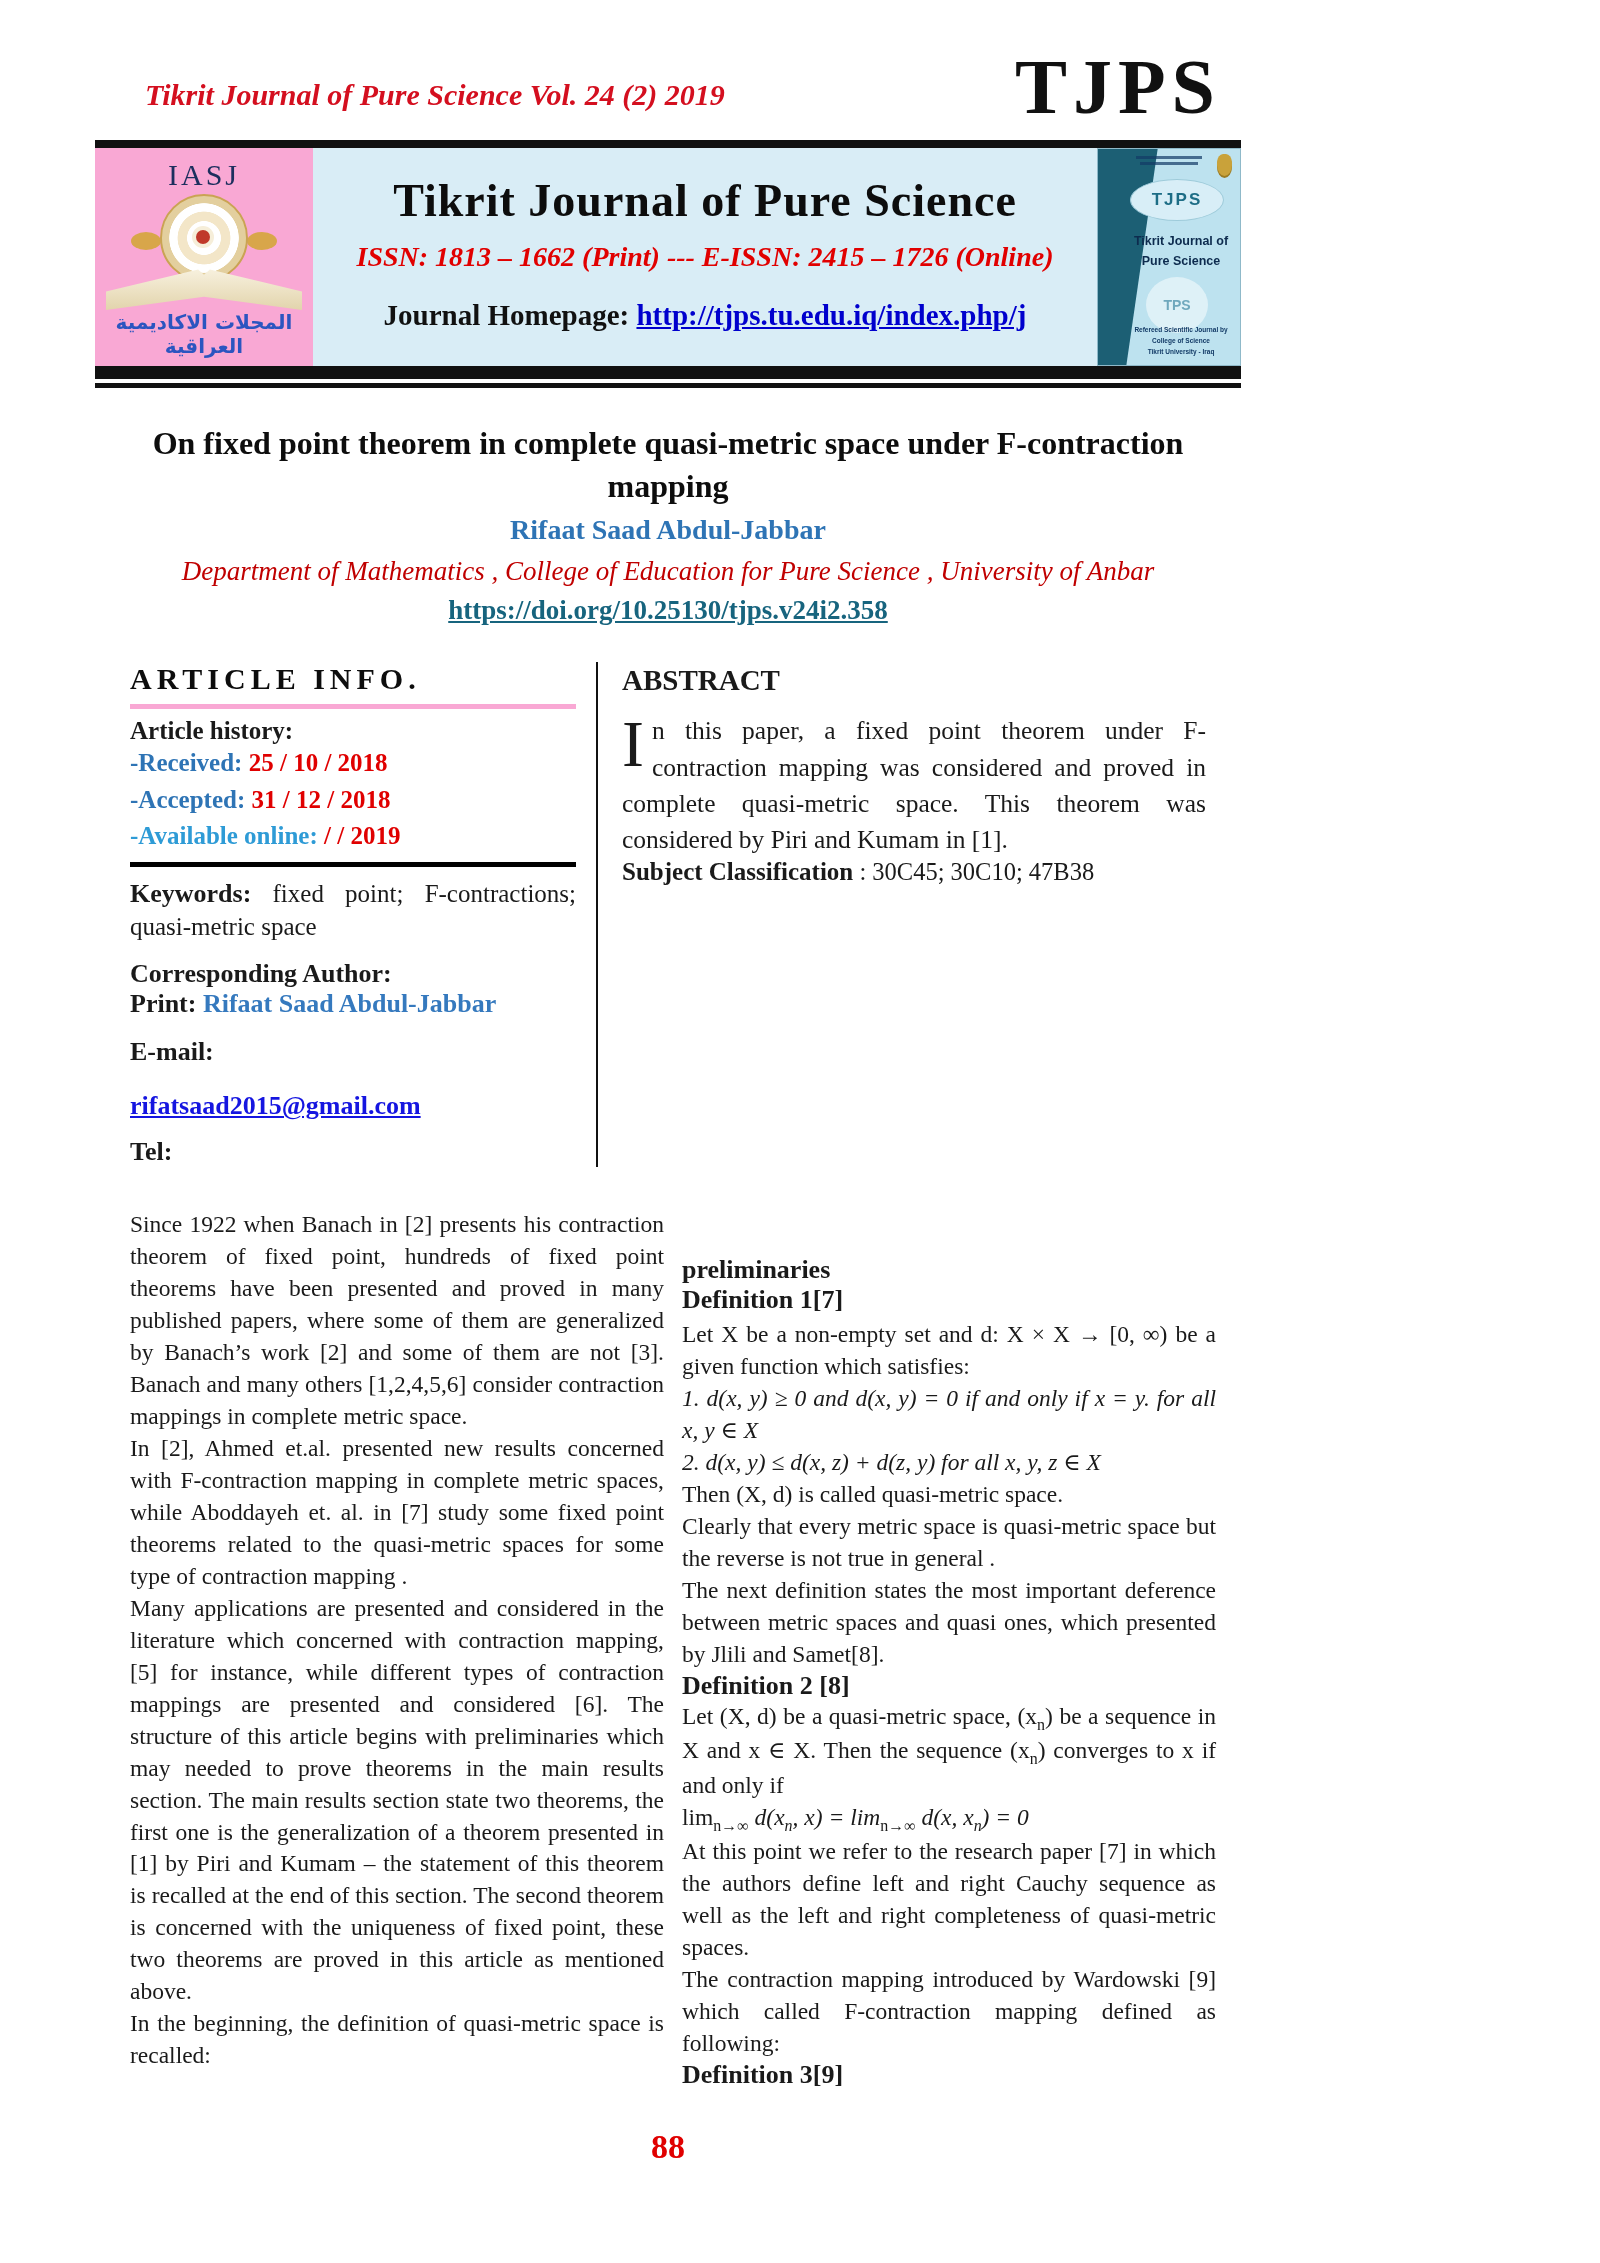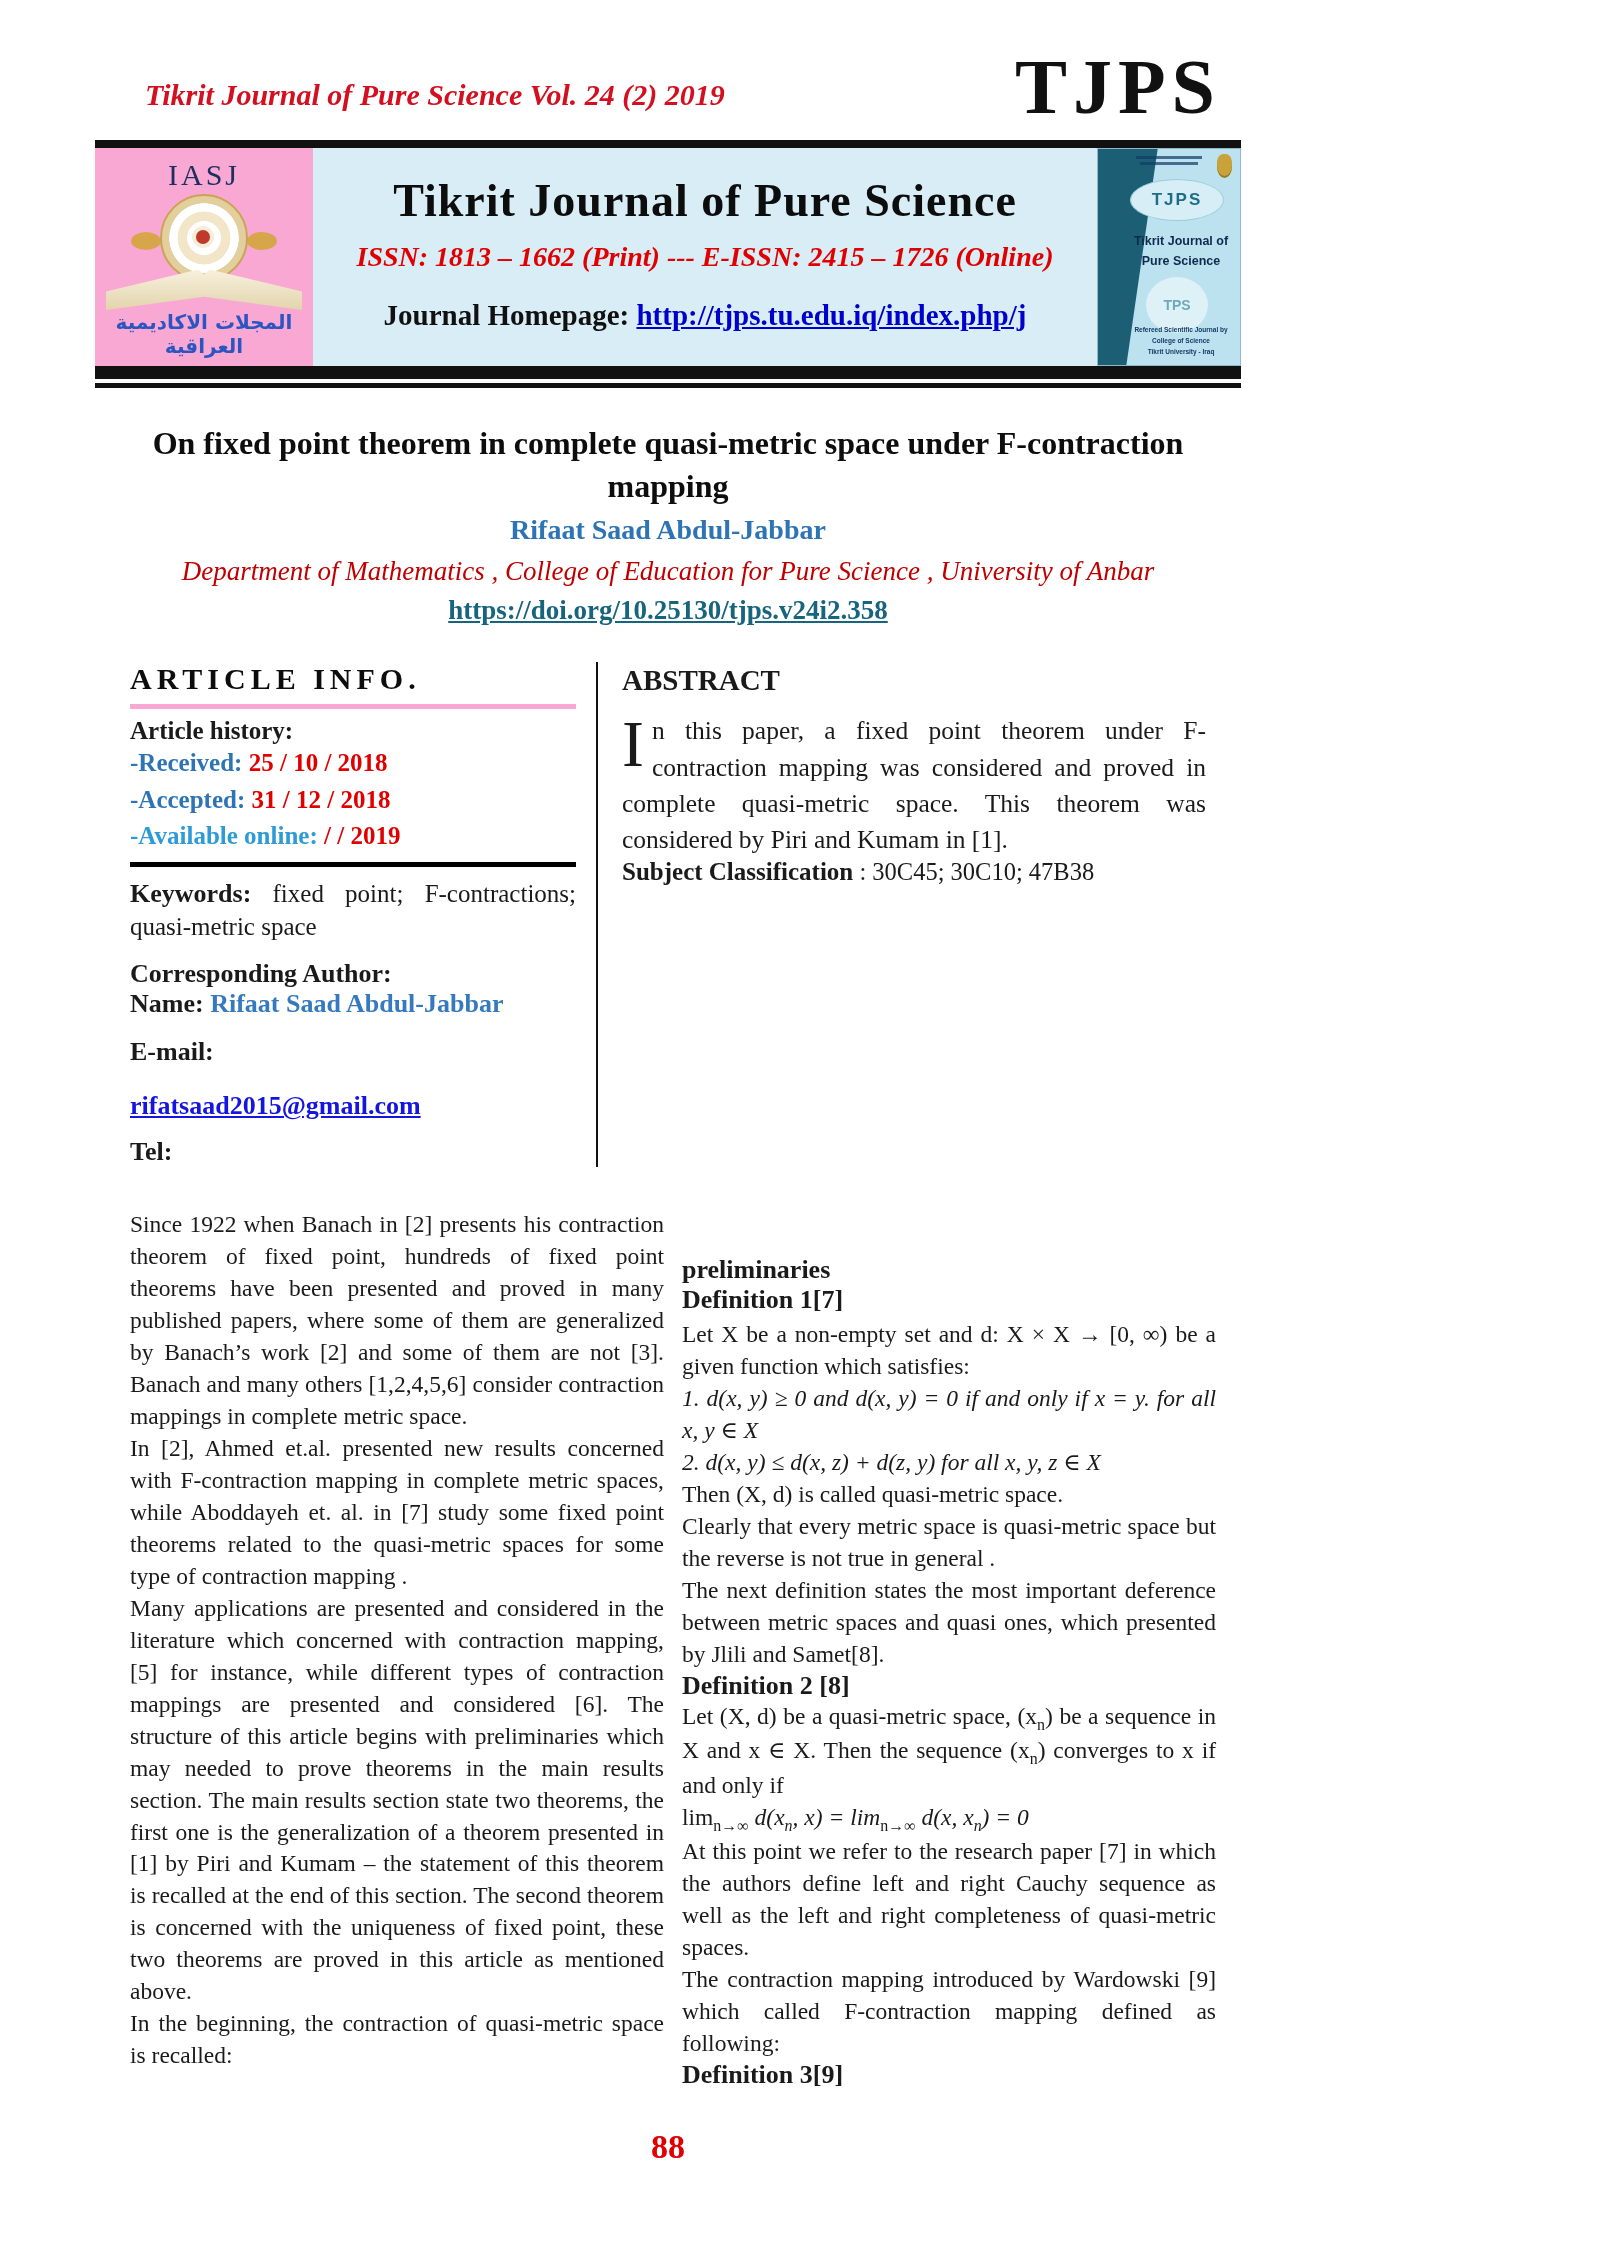--- a/index.html
+++ b/index.html
@@ -178,21 +178,21 @@
       </p>
       <p class="hist" style="margin:0;">
         <span class="lbl-lblue">-Available online: </span><span class="val-red">/   / 2019</span>
       </p>
       <div class="info-rule"></div>
       <p class="keywords" style="margin:0;">
         <b>Keywords:</b><span> fixed point; F-contractions; quasi-metric space</span>
       </p>
       <div class="corr">Corresponding Author:</div>
       <p class="nameline" style="margin:0;">
-        <span>Name: </span><span class="nval">Rifaat Saad Abdul-Jabbar</span>
+        <span>Print: </span><span class="nval">Rifaat Saad Abdul-Jabbar</span>
       </p>
       <div class="emaillbl">E-mail:</div>
       <a href="#" class="emaillink">rifatsaad2015@gmail.com</a>
       <div class="tel">Tel:</div>
     </div>
 
     <div class="abs-col">
       <div class="abstract-h">ABSTRACT</div>
       <p class="abstract-p" style="margin:0;">
         <span class="dropcap">I</span><span>n this paper, a fixed point theorem under F-contraction mapping was considered and proved in complete quasi-metric space. This theorem was considered by Piri and Kumam in [1].</span>
@@ -201,21 +201,21 @@
         <b>Subject Classification</b><span> : 30C45; 30C10; 47B38</span>
       </p>
     </div>
   </div>
 
   <div class="body-section">
     <div class="bcol left">
       <p class="bp">Since 1922 when Banach in [2] presents his contraction theorem of fixed point, hundreds of fixed point theorems have been presented and proved in many published papers, where some of them are generalized by Banach’s work [2] and some of them are not [3]. Banach and many others [1,2,4,5,6] consider contraction mappings in complete metric space.</p>
       <p class="bp">In [2], Ahmed et.al. presented new results concerned with F-contraction mapping in complete metric spaces, while Aboddayeh et. al. in [7] study some fixed point theorems related to the quasi-metric spaces for some type of contraction mapping .</p>
       <p class="bp">Many applications are presented and considered in the literature which concerned with contraction mapping, [5] for instance, while different types of contraction mappings are presented and considered [6]. The structure of this article begins with preliminaries which may needed to prove theorems in the main results section.  The main results section state two theorems, the first one is the generalization of a theorem presented in [1] by Piri and Kumam – the statement of this theorem is recalled at the end of this section. The second theorem is concerned with the uniqueness of fixed point, these two theorems are proved in this article as mentioned above.</p>
-      <p class="bp">In the beginning, the contraction of quasi-metric space is recalled:</p>
+      <p class="bp">In the beginning, the definition of quasi-metric space is recalled:</p>
     </div>
 
     <div class="bcol right">
       <h3 class="sec-h" style="margin-bottom:0;">preliminaries</h3>
       <h3 class="sec-h">Definition 1[7]</h3>
       <p class="bp">Let X be a non-empty set and d: X × X → [0, ∞) be a given function which satisfies:</p>
       <p class="bp math">1.  d(x, y) ≥ 0 and d(x, y) = 0 if and only if x = y.   for all x, y  ∈ X</p>
       <p class="bp math">2.  d(x, y) ≤ d(x, z) + d(z, y)   for all x, y, z  ∈ X</p>
       <p class="bp">Then (X, d) is called quasi-metric space.</p>
       <p class="bp">Clearly that every metric space is quasi-metric space but the reverse is not true in general .</p>

